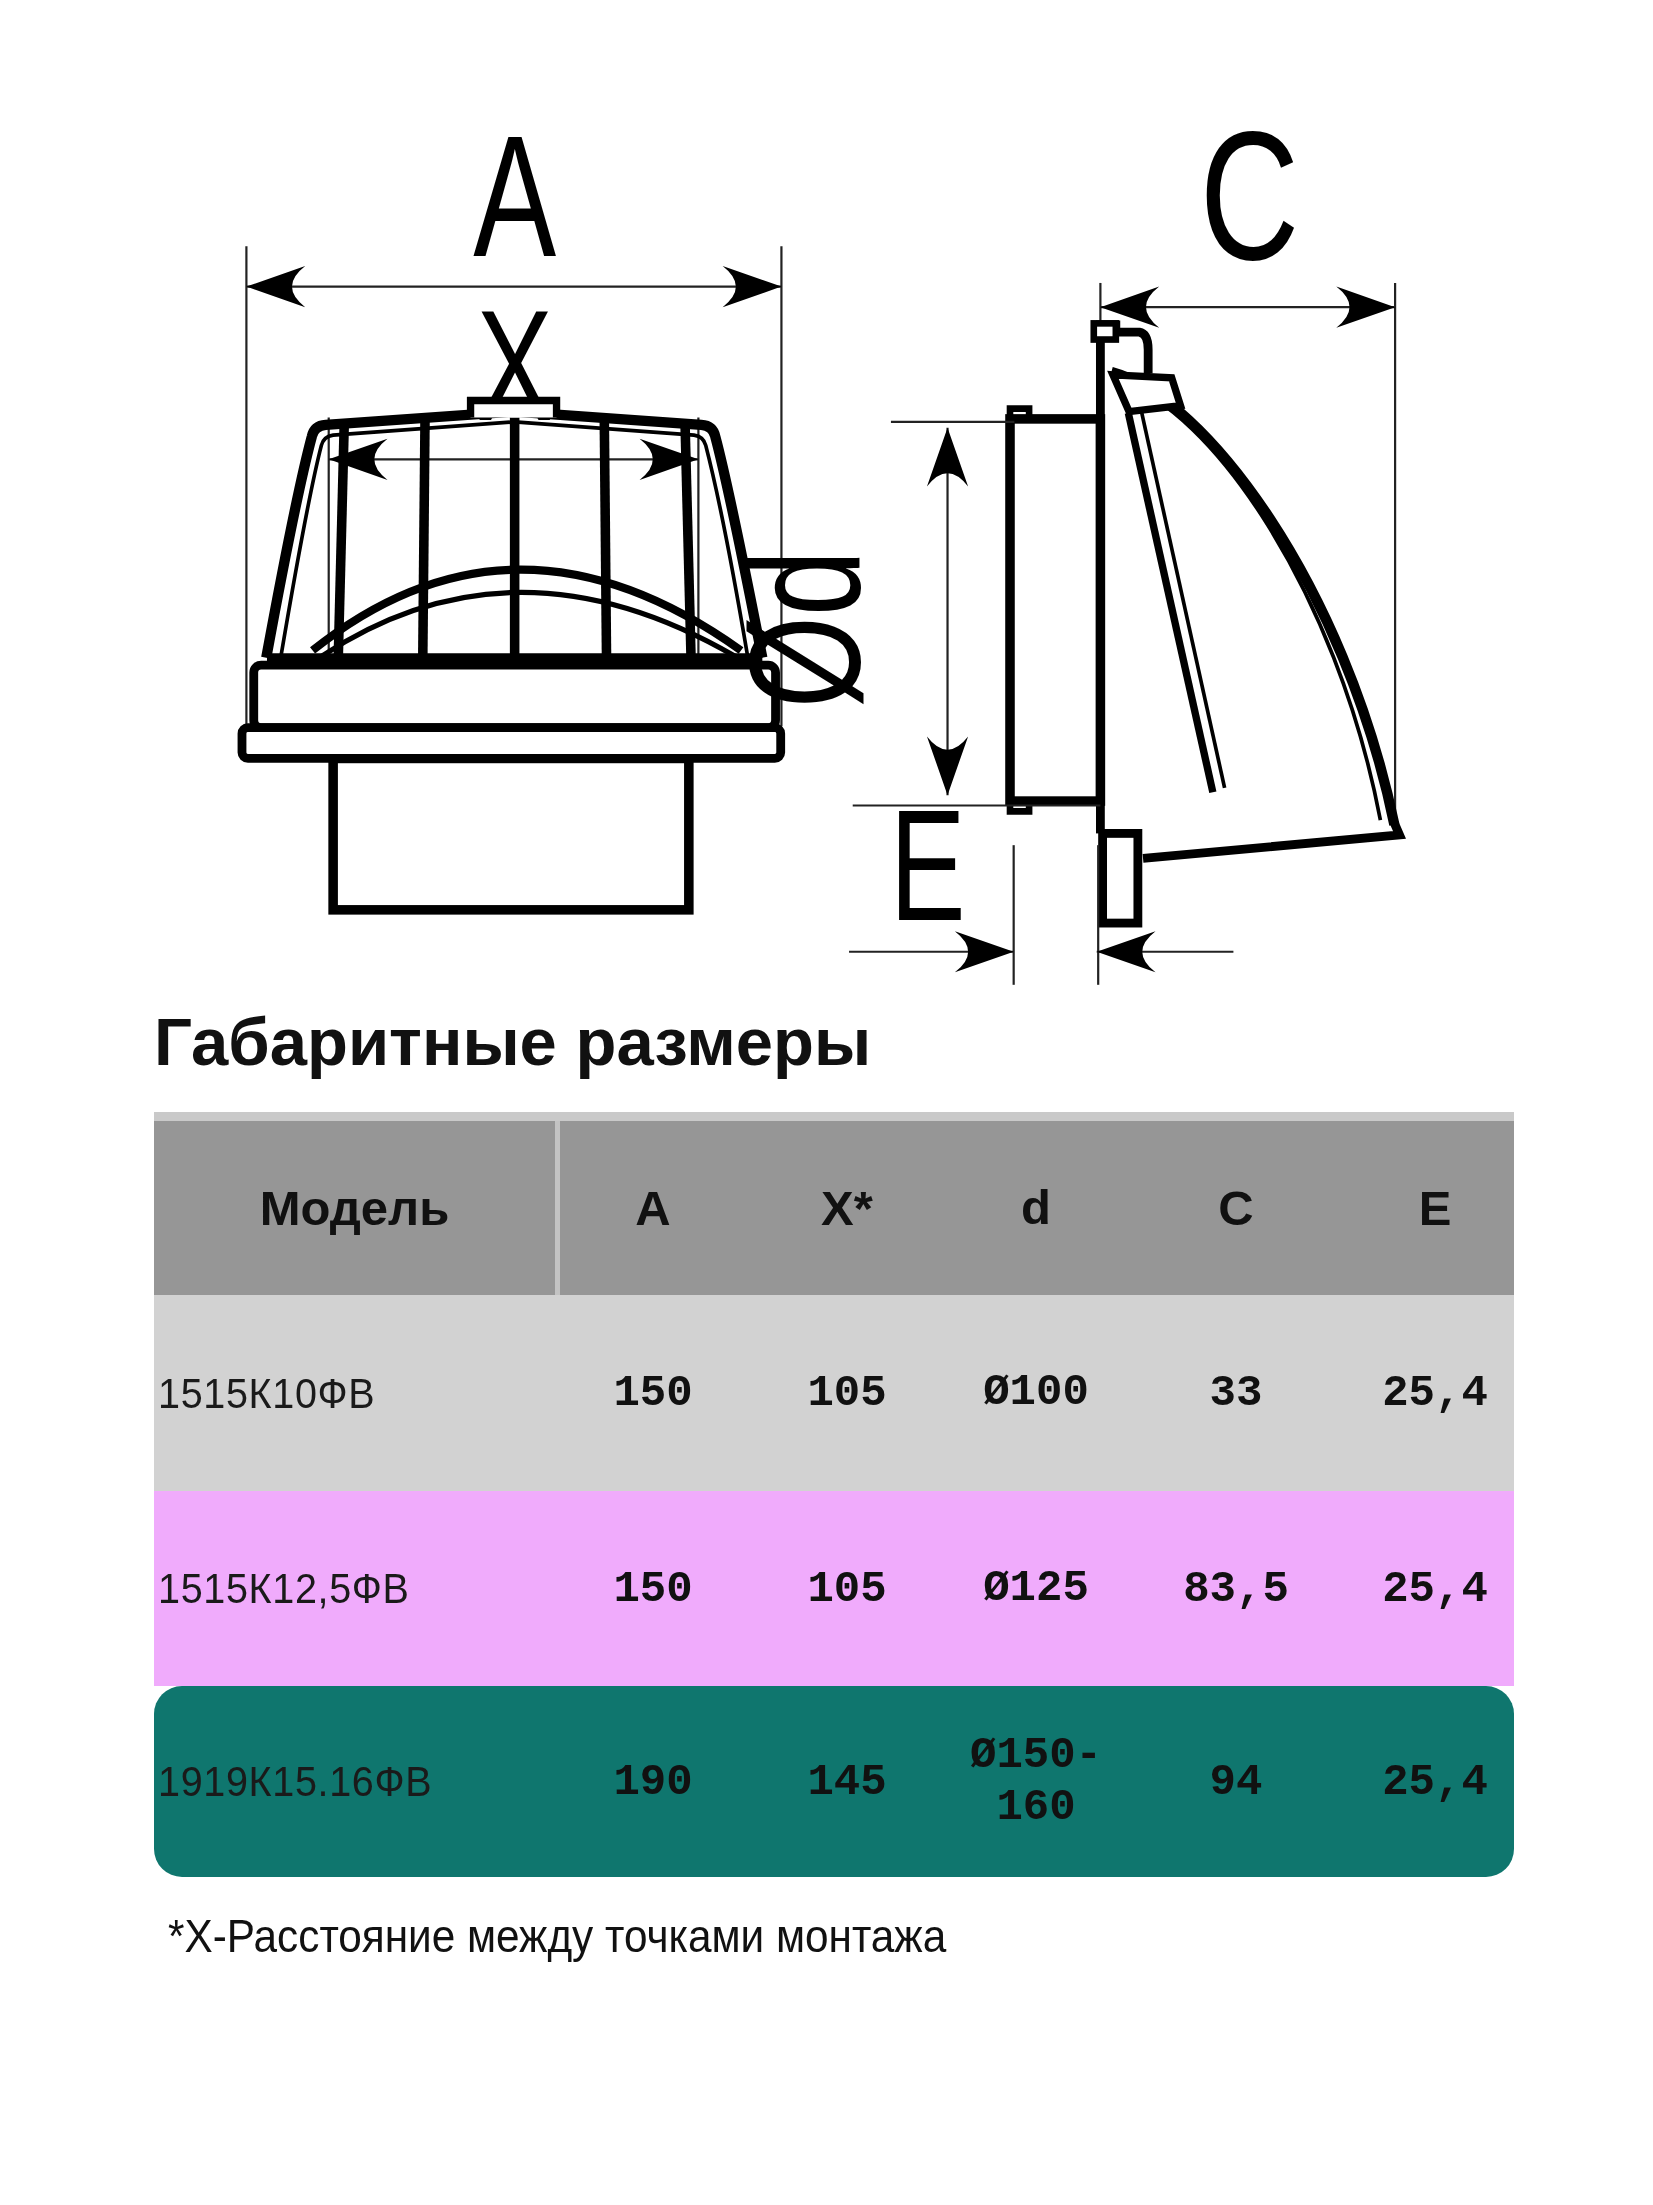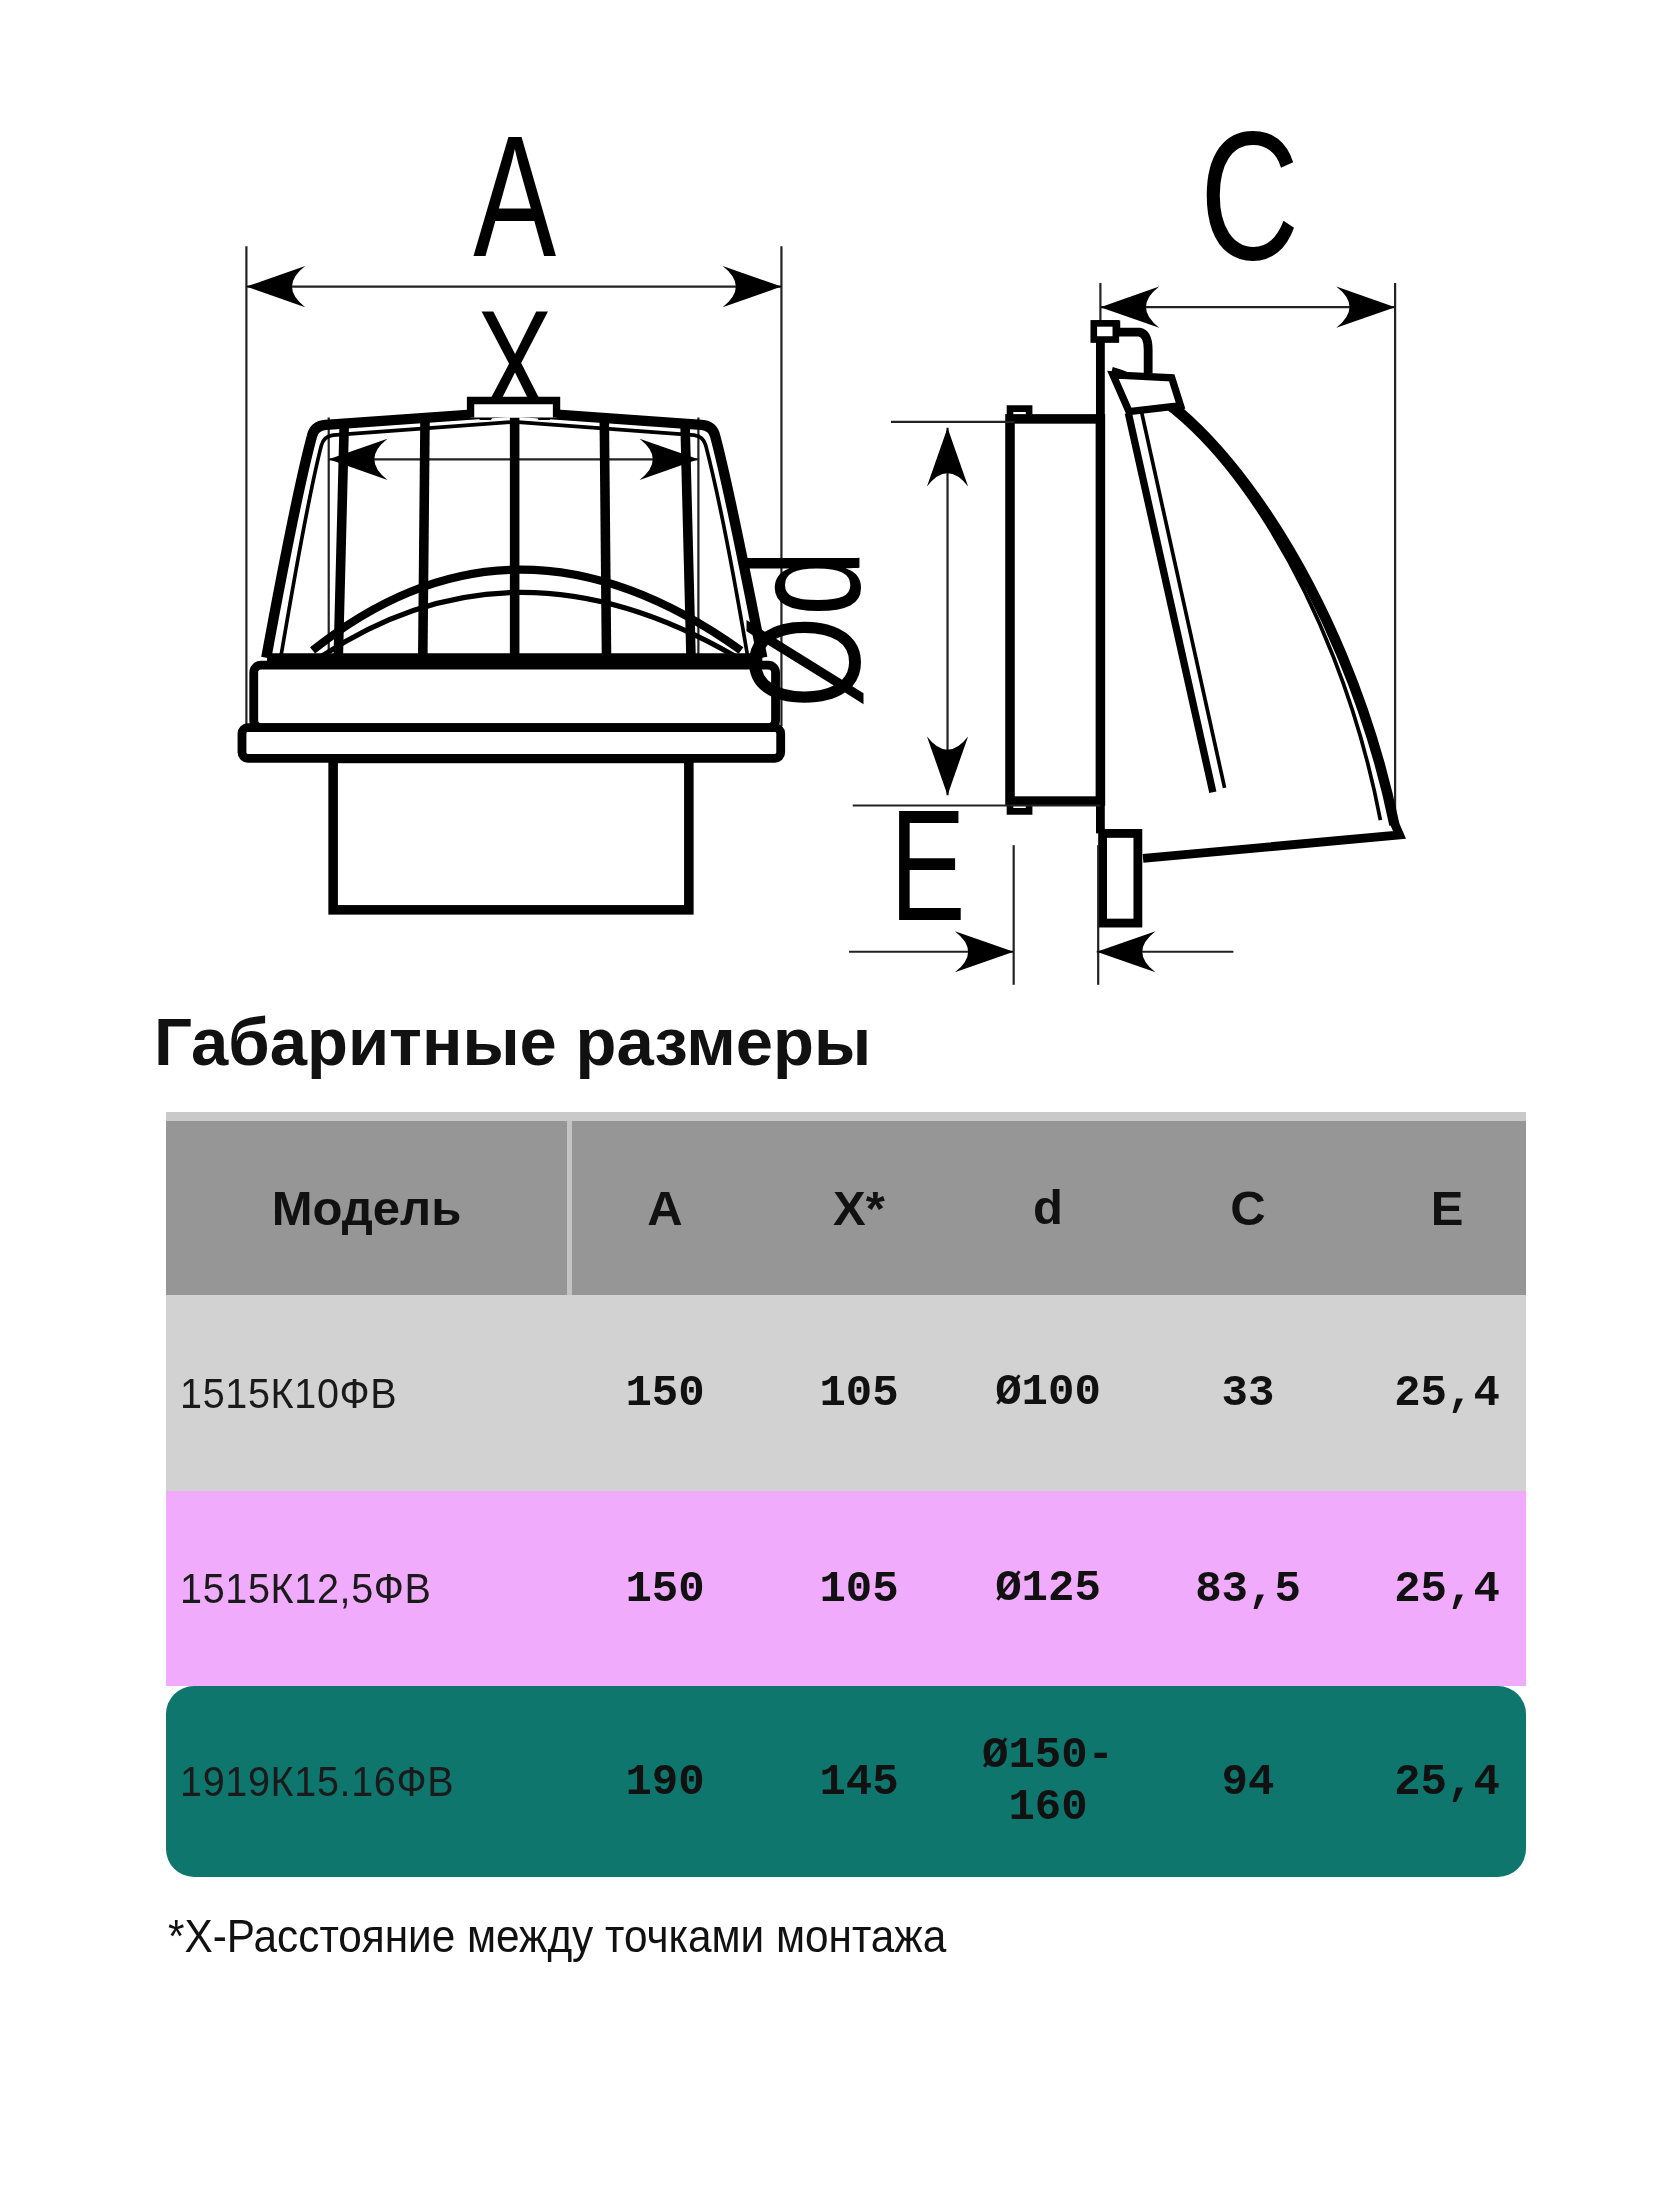--- a/index.html
+++ b/index.html
@@ -13,35 +13,35 @@
   .drawing-svg{position:absolute;left:0;top:0;}
   .big-letter{
     font-family:"Liberation Sans", sans-serif;
     fill:#000;
   }
   .title{
     position:absolute;left:154px;top:1009px;width:1360px;height:65px;
     line-height:65px;text-align:left;
     font-size:67px;font-weight:bold;color:#111;
   }
-  .band{position:absolute;left:154px;width:1360px;margin-left:12px;}
+  .band{position:absolute;left:154px;width:1360px;}
   .band-header{top:1112px;height:183px;background:#969696;border-top:9.6px solid #c9c9c9;box-sizing:border-box;}
   .band-r1{top:1295px;height:196px;background:#d2d2d2;}
   .band-r2{top:1491px;height:195px;background:#f0abfc;}
   .band-r3{top:1686px;height:191px;background:#0f766e;border-radius:28px;}
   .hdr-divider{
     position:absolute;left:401px;top:0;width:5.1px;height:100%;
     background:#c3c3c3;
   }
   .cell{
     position:absolute;top:0;height:100%;
     display:flex;align-items:center;justify-content:center;
     color:#111;
   }
-  .cell-model{left:0;width:401px;justify-content:flex-start;padding-left:14px;box-sizing:border-box;}
+  .cell-model{left:0;width:401px;justify-content:flex-start;padding-left:4px;box-sizing:border-box;}
   .hdr .cell-model{justify-content:center;padding-left:0;}
   .col-a{left:418px;width:162px;}
   .col-x{left:612px;width:162px;}
   .col-d{left:805px;width:154px;text-align:center;line-height:1.18;}
   .col-c{left:1001px;width:162px;}
   .col-e{left:1200px;width:162px;}
   .hdr .cell{font-size:49px;font-weight:bold;}
   .val{font-size:44px;font-weight:bold;font-family:Liberation Mono, monospace;}
   .model-txt{
     font-size:43px;font-weight:normal;letter-spacing:0.7px;color:#1a1a1a;

